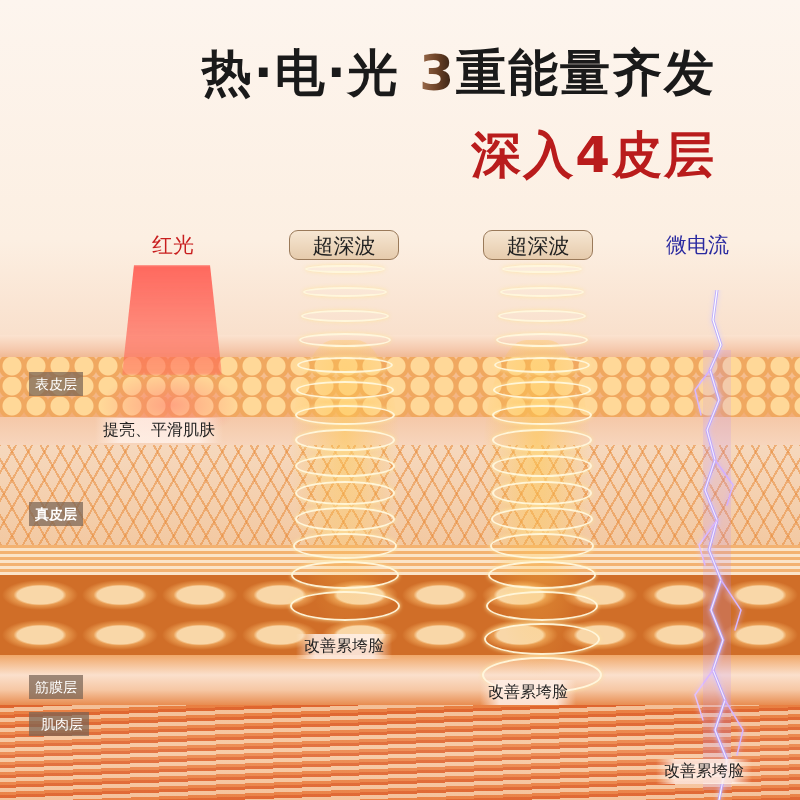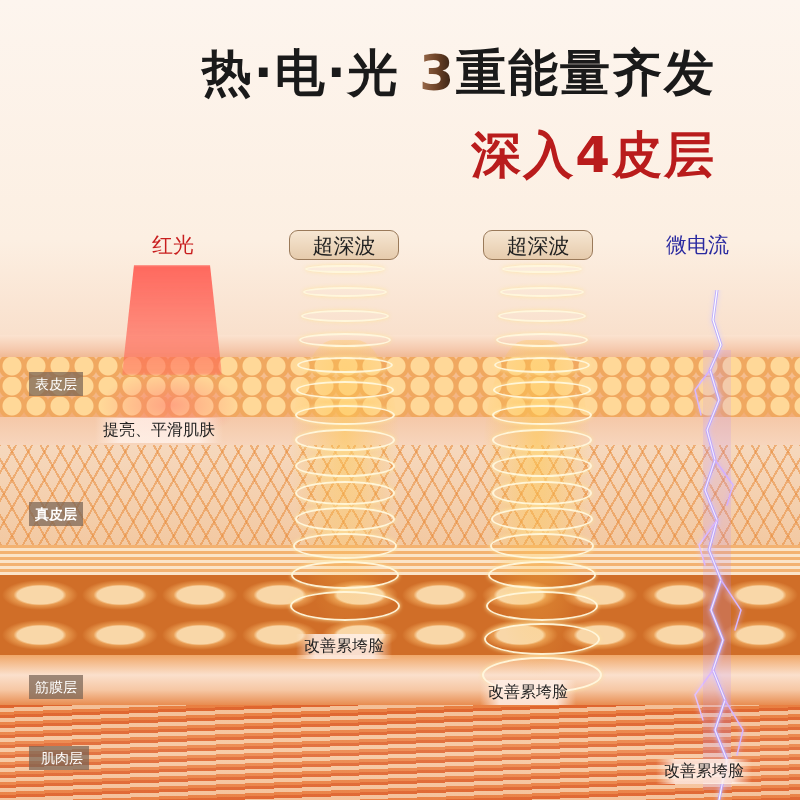--- a/index.html
+++ b/index.html
@@ -183,18 +183,18 @@
 </svg>
 
 <div class="energy-label energy-red">红光</div>
 <div class="energy-label pill pill-1">超深波</div>
 <div class="energy-label pill pill-2">超深波</div>
 <div class="energy-label energy-blue">微电流</div>
 
 <div class="layer-tag" style="top:372px;">表皮层</div>
 <div class="layer-tag" style="top:502px;font-weight:bold;">真皮层</div>
 <div class="layer-tag" style="top:675px;">筋膜层</div>
-<div class="layer-tag" style="top:746px;padding-left:12px;">肌肉层</div>
+<div class="layer-tag" style="top:712px;padding-left:12px;">肌肉层</div>
 
 <div class="callout" style="left:95px;top:418px;">提亮、平滑肌肤</div>
 <div class="callout" style="left:296px;top:634px;">改善累垮脸</div>
 <div class="callout" style="left:480px;top:680px;">改善累垮脸</div>
 <div class="callout" style="left:656px;top:759px;">改善累垮脸</div>
 
 </body></html>

